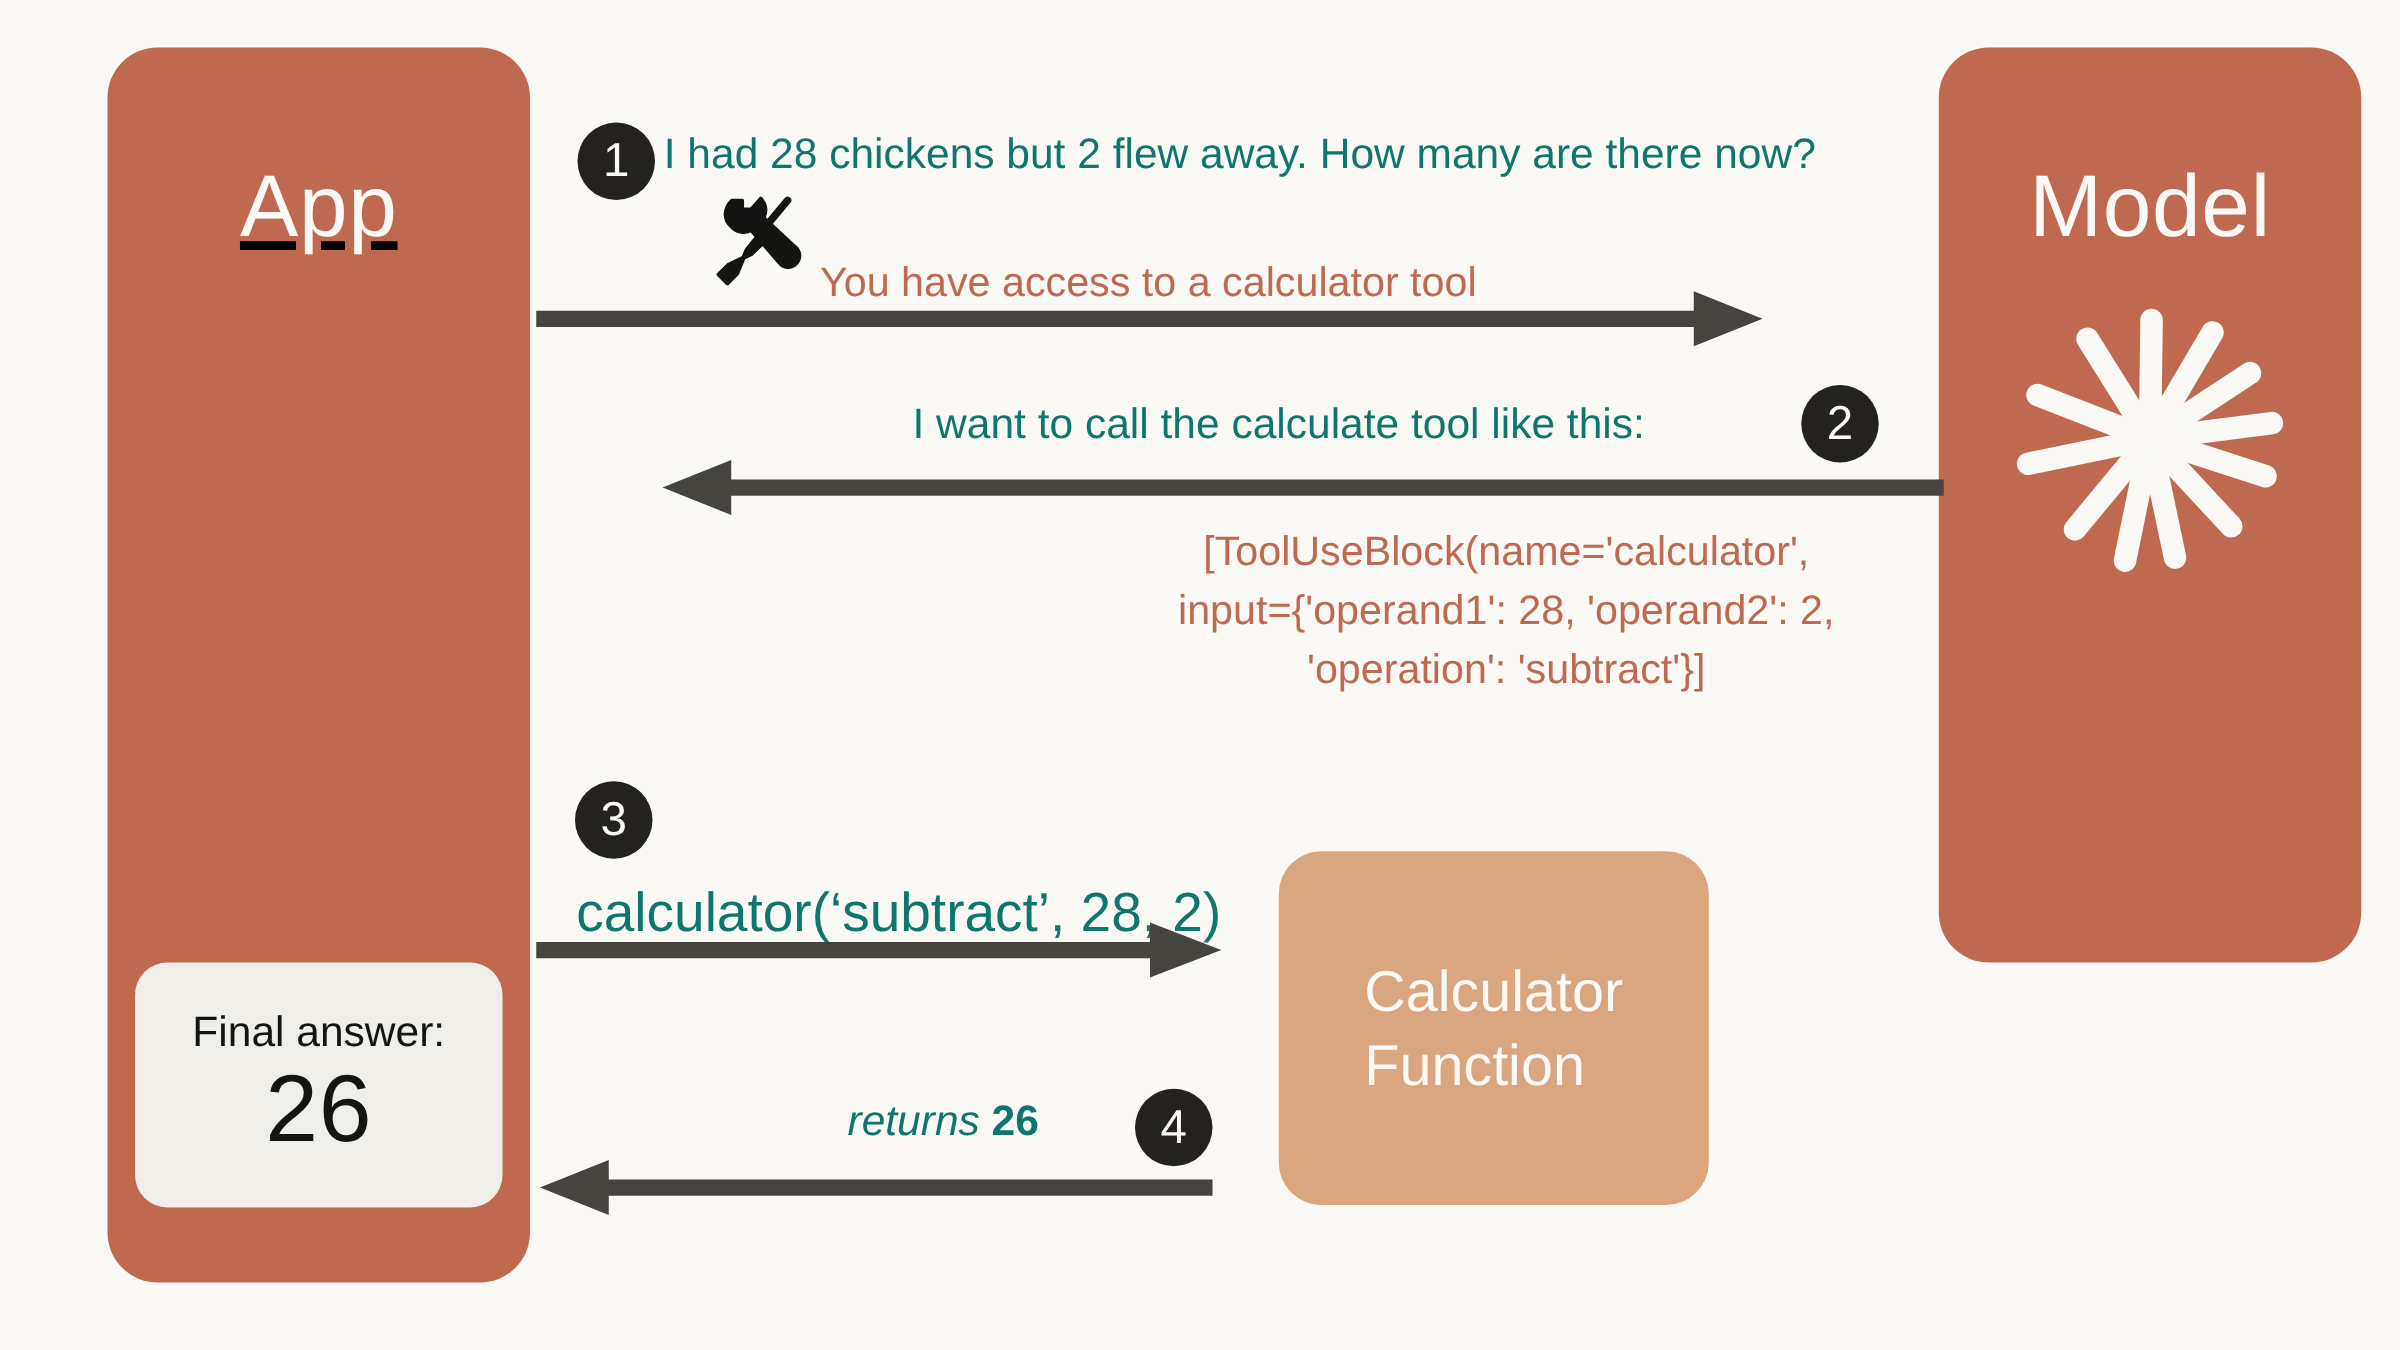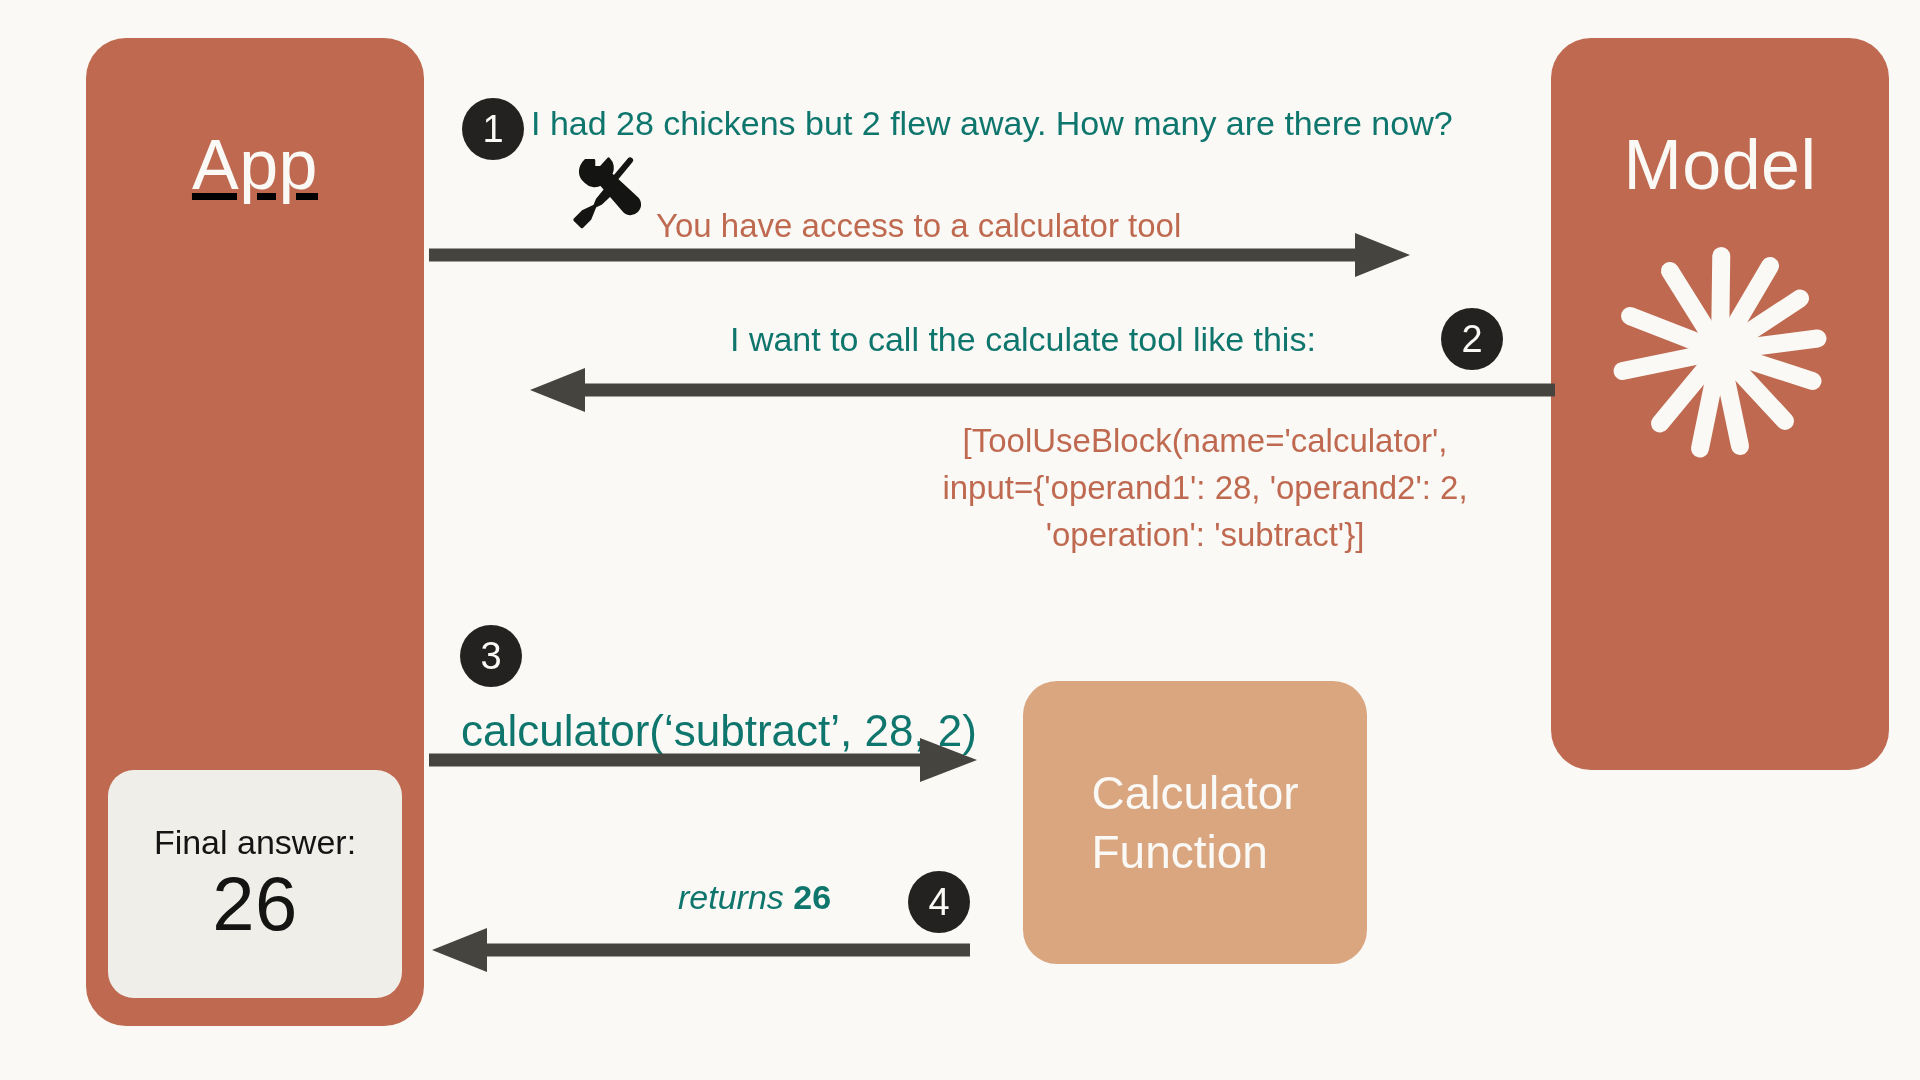--- a/index.html
+++ b/index.html
@@ -58,21 +58,21 @@
     width: 250px;
     height: 250px;
   }
 
   
   #final-answer-card {
     position: absolute;
     left: 108px;
     top: 770px;
     width: 294px;
-    height: 228px;
+    height: 196px;
     background: #EFEEE9;
     border-radius: 26px;
     display: flex;
     flex-direction: column;
     align-items: center;
     justify-content: center;
   }
   #final-answer-label {
     font-size: 34px;
     color: #141413;

